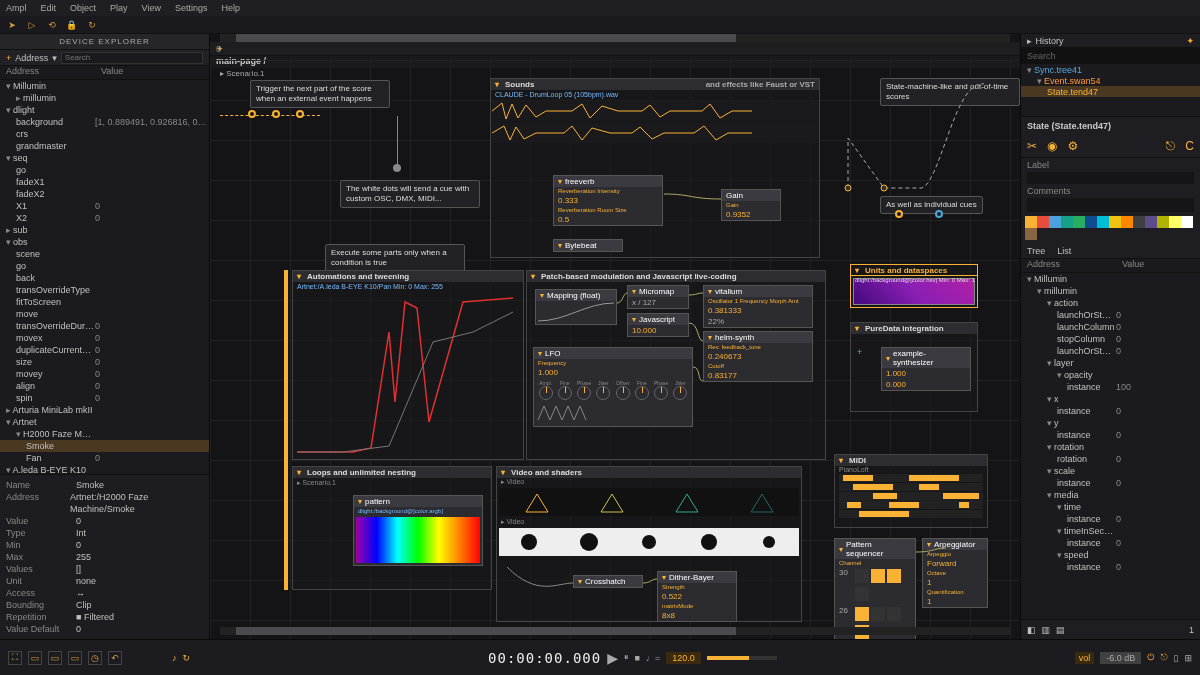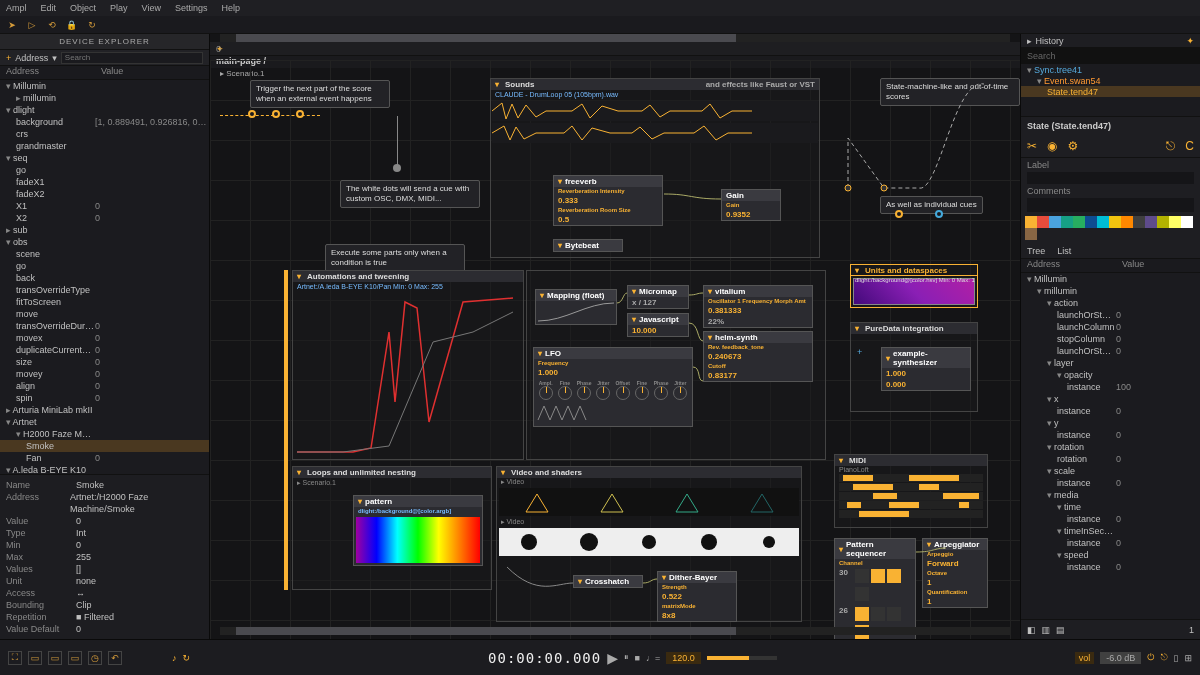--- a/index.html
+++ b/index.html
@@ -28,21 +28,21 @@
   .details .dr .l{width:70px;color:#888;}
   .center{flex:1;background:#141416;position:relative;overflow:hidden;}
   .tabbar{height:14px;background:#1e1e21;display:flex;align-items:center;padding:0 6px;color:#aaa;border-bottom:1px solid #111;}
   .breadcrumb{height:12px;padding:0 6px;color:#ccc;background:#1a1a1d;}
   .canvas{position:absolute;left:0;right:0;top:26px;bottom:0;background-image:linear-gradient(#222 1px,transparent 1px),linear-gradient(90deg,#222 1px,transparent 1px);background-size:40px 40px;}
   .hint{position:absolute;background:#222226;border:1px solid #555;color:#ddd;font-size:8px;padding:3px 5px;border-radius:2px;max-width:140px;line-height:10px;}
   .box{position:absolute;border:1px solid #444;background:rgba(25,25,28,.5);}
   .box.sel{border:1px solid #f9b233;}
   .box-hd{height:11px;background:#2c2c31;color:#ddd;font-size:8px;font-weight:bold;padding:0 4px;display:flex;align-items:center;gap:3px;}
   .box-hd .chev::before{content:"▾";color:#f9b233;margin-right:3px;}
-  .node{position:absolute;background:#2b2b30;border:1px solid #555;font-size:8px;font-weight:bold;}
+  .node{position:absolute;background:#2b2b30;border:1px solid #555;font-size:8px;}
   .node-hd{background:#3a3a40;color:#fff;padding:1px 4px;display:flex;gap:3px;align-items:center;}
   .node-hd .chev::before{content:"▾";color:#f9b233;}
   .node .row{padding:1px 4px;color:#aaa;display:flex;justify-content:space-between;gap:6px;}
   .node .row .v{color:#f9b233;}
   .wave{height:20px;background:#1a1a1d;margin:2px 1px;position:relative;overflow:hidden;}
   .wave svg{width:100%;height:100%;}
   .automation-line{position:absolute;left:0;top:11px;right:0;bottom:0;}
   .bottom{height:36px;background:#1c1c20;border-top:1px solid #0a0a0a;display:flex;align-items:center;padding:0 8px;gap:10px;color:#aaa;}
   .bottom .group{display:flex;align-items:center;gap:6px;}
   .btm-icon{width:14px;height:14px;border:1px solid #444;display:flex;align-items:center;justify-content:center;color:#d49b3a;}
@@ -388,20 +388,24 @@
             <span>Automations and tweening</span>
           </div>
         <div style="font-size:7px;color:#7bf;padding:1px 4px">Artnet:/A.leda B-EYE K10/Pan  Min: 0  Max: 255</div>
         <svg class="automation-line">
           <polyline points="4,170 30,170 60,170 78,166 96,50 102,120 112,20 124,26 136,140 170,20 220,16" stroke="#e03030" fill="none" stroke-width="1.5"></polyline>
           <polyline points="4,170 50,170 96,164 140,60 180,50 220,30" stroke="#777" fill="none"></polyline>
         </svg>
       </div>
 
       <div class="box" style="left:316px;top:210px;width:300px;height:190px">
+        <div class="box-hd">
+            <span class="chev"></span>
+            <span>Patch-based modulation and Javascript live-coding</span>
+          </div>
         <div class="node" style="left:8px;top:18px;width:82px;height:36px">
           <div class="node-hd">
               <span class="chev"></span>
               <span>Mapping (float)</span>
             </div>
           <svg width="80" height="22">
               <path d="M2,20 C30,20 50,2 78,2" stroke="#999" fill="none"></path>
             </svg>
         </div>
         <div class="node" style="left:100px;top:14px;width:62px">

